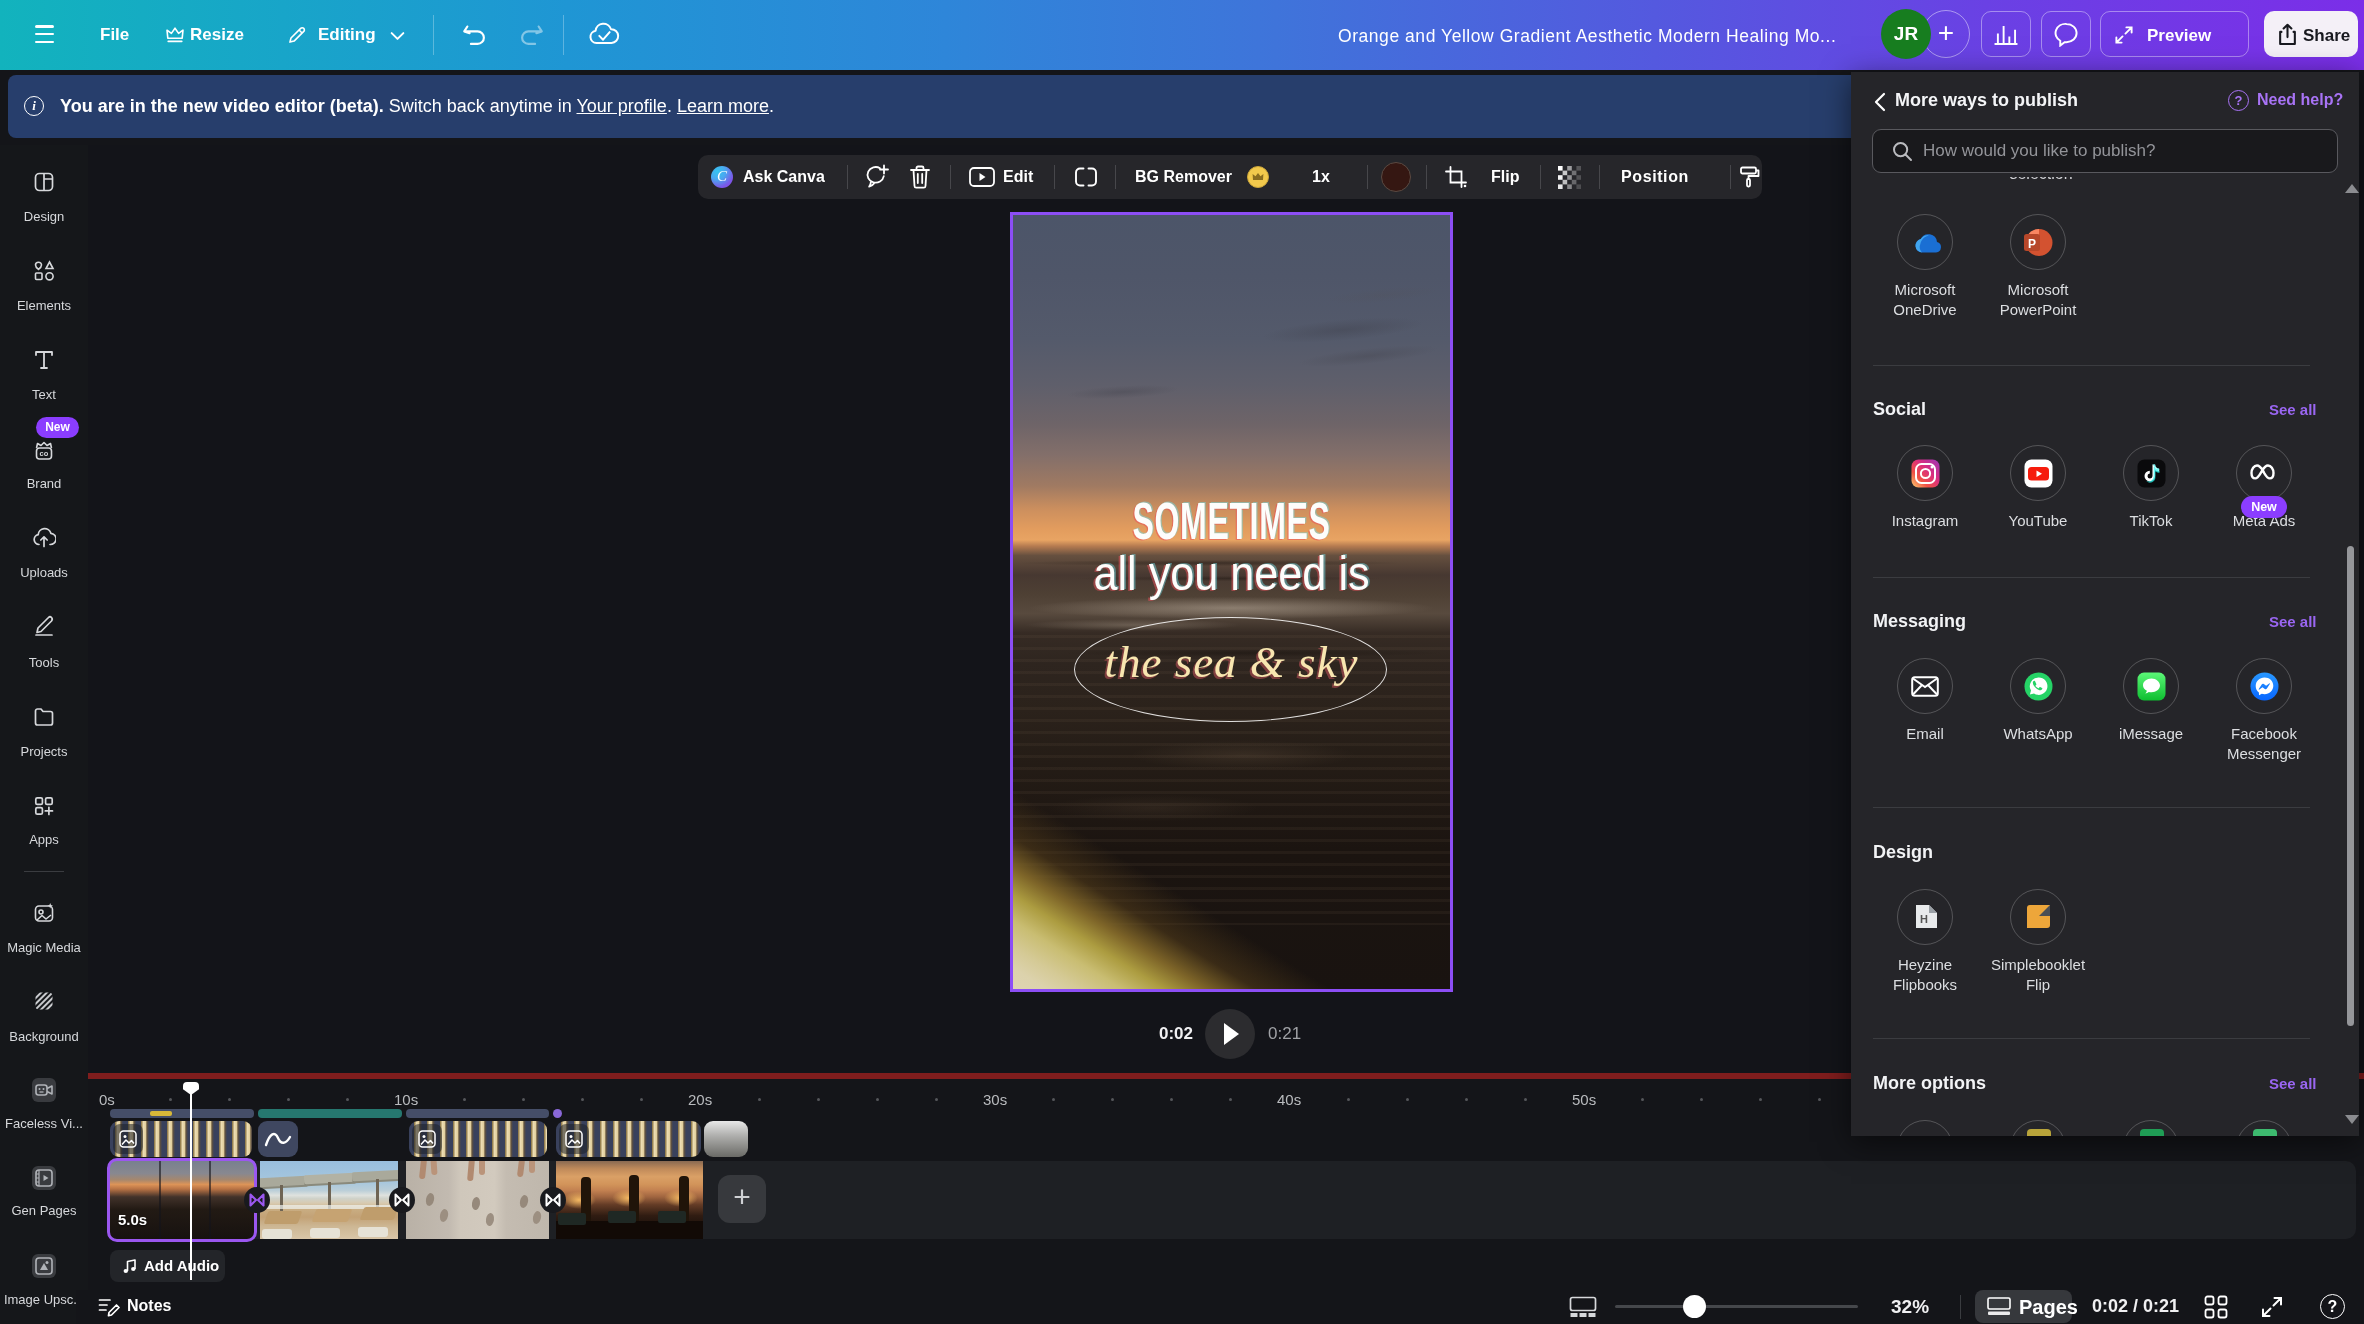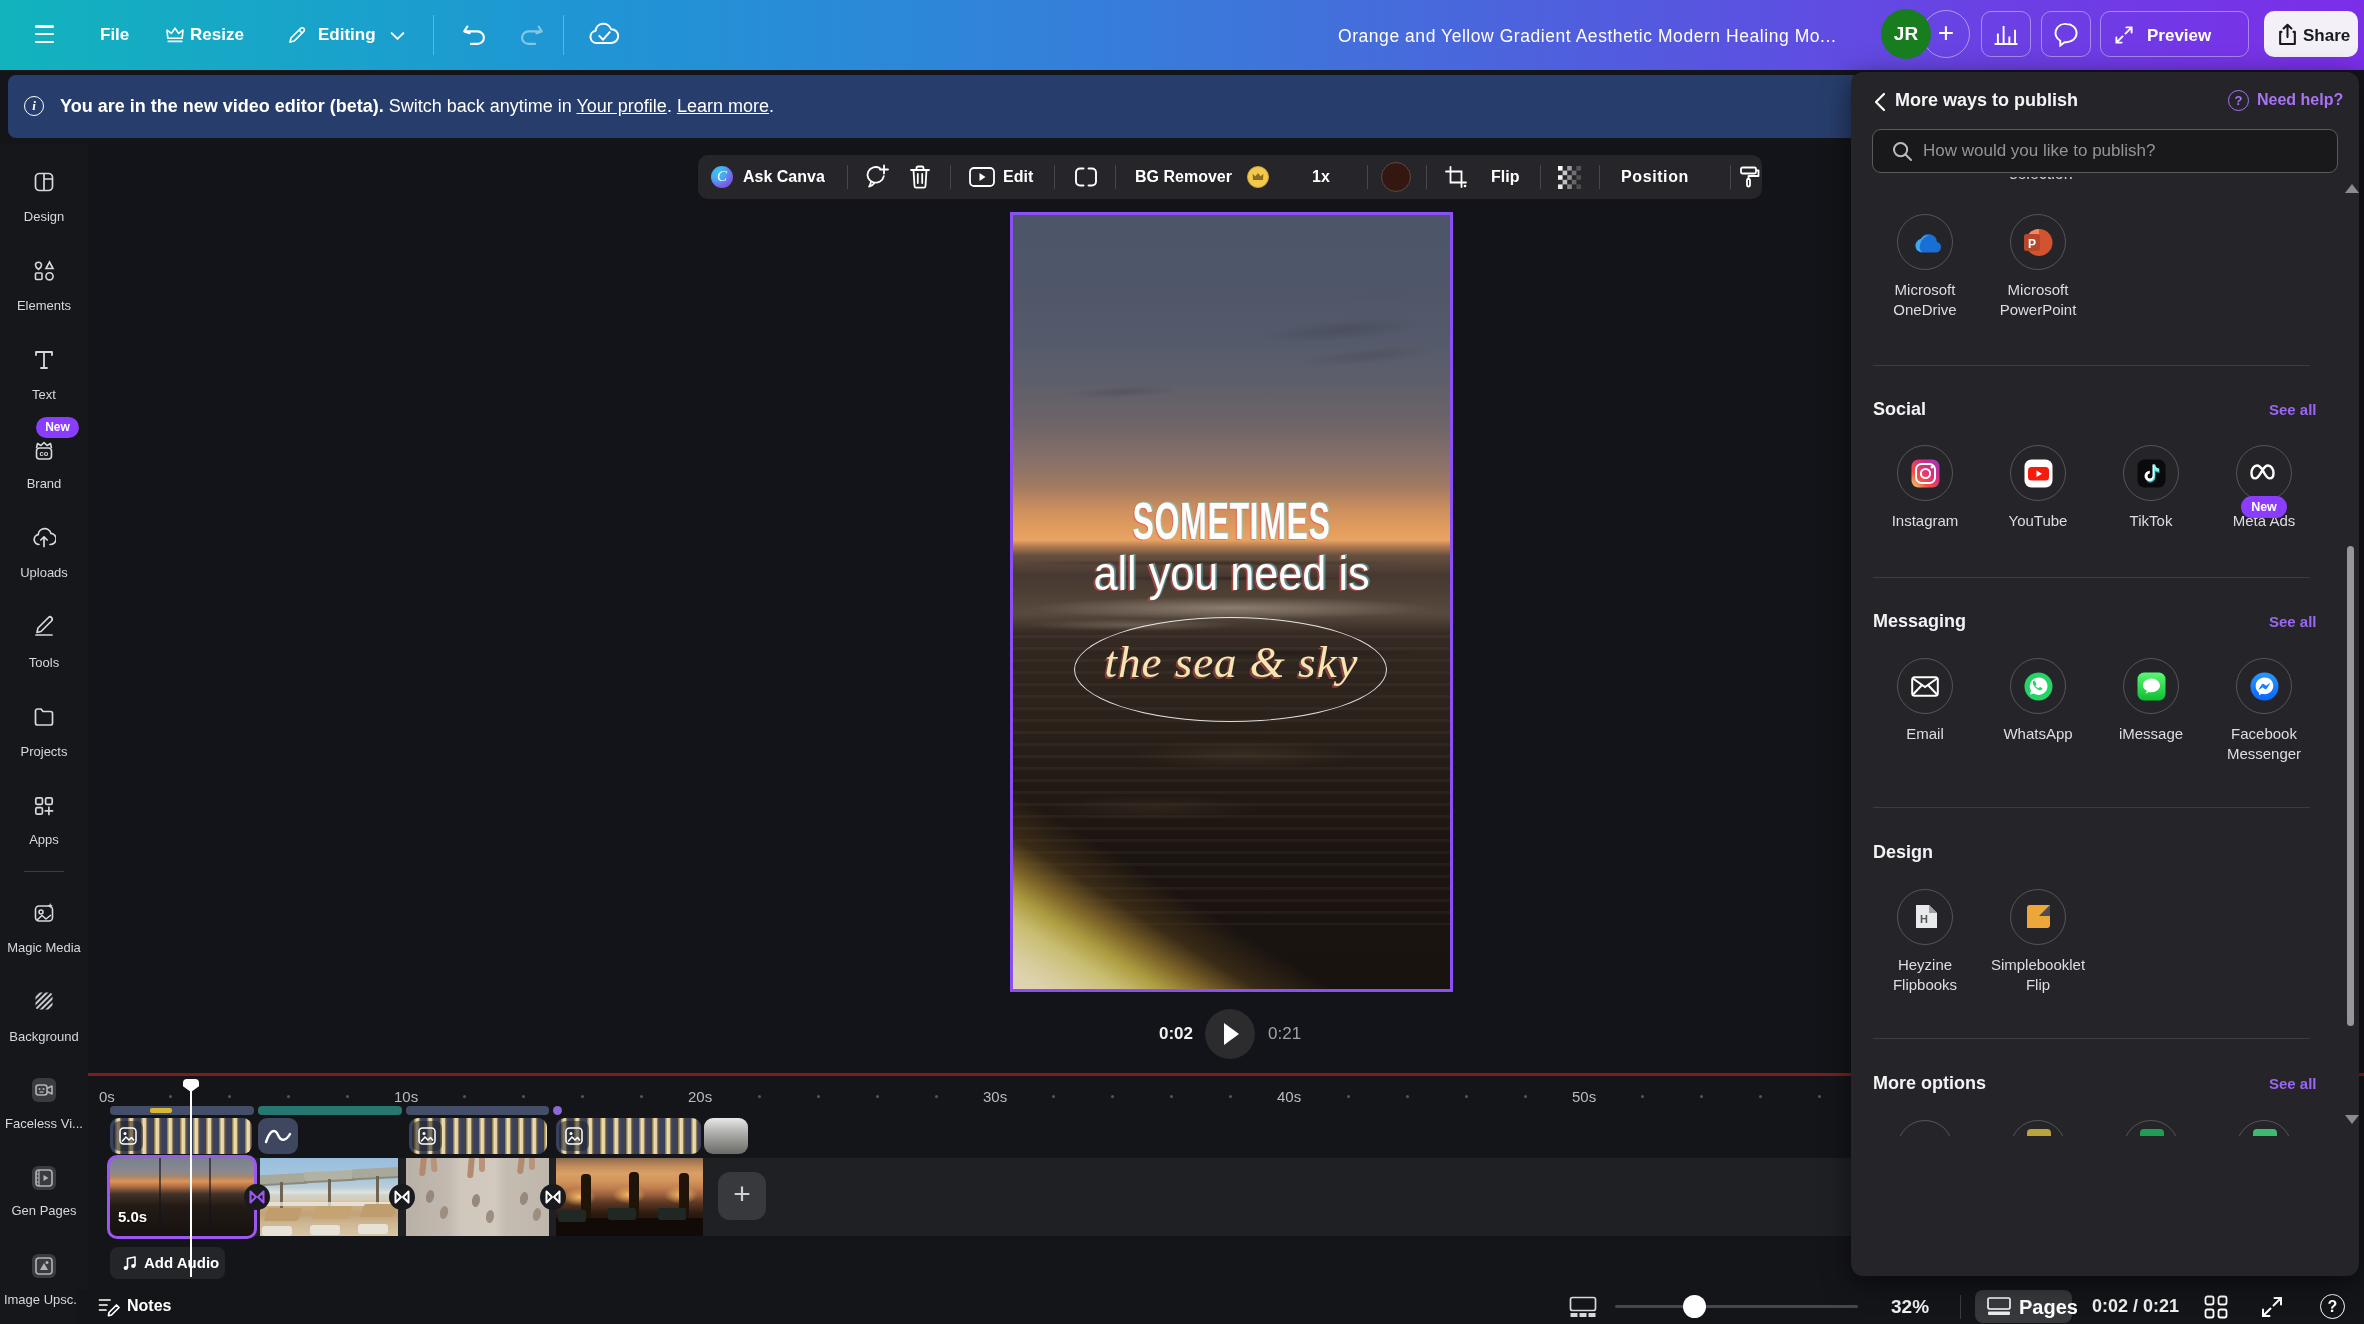--- a/index.html
+++ b/index.html
@@ -298,21 +298,21 @@
   <div class="abs" style="left:0;top:331px;width:437px;text-align:center;color:#fdfdfb;font-size:48px;transform:scaleX(0.90);text-shadow:-2px 1px 0 rgba(233,80,90,0.5), 2px -1px 0 rgba(110,220,230,0.45);">all you need is</div>
   <div class="abs" style="left:61px;top:402px;width:313px;height:105px;border:1.5px solid rgba(255,255,255,0.85);border-radius:50%;"></div>
   <div class="abs" style="left:0;top:421px;width:437px;text-align:center;color:#f8e6b0;font-size:45px;font-family:'Liberation Serif',serif;font-style:italic;letter-spacing:1px;text-shadow:-2px 2px 0 rgba(224,90,100,0.45);">the sea &amp; sky</div>
 </div>
 
 <div class="abs" style="left:1159px;top:1024px;color:#f0f0f2;font-size:17px;font-weight:bold;">0:02</div>
 <div class="abs" style="left:1205px;top:1009px;width:50px;height:50px;border-radius:50%;background:#2c2c2f;"></div>
 <div class="abs" style="left:1224px;top:1023px;width:0;height:0;border-left:15px solid #fff;border-top:11px solid transparent;border-bottom:11px solid transparent;"></div>
 <div class="abs" style="left:1268px;top:1024px;color:#9fa1a5;font-size:17px;">0:21</div>
 
-<div class="abs" id="timeline" style="left:88px;top:1073px;width:2276px;height:217px;background:#141519;border-top:3px solid #7f1d1d;overflow:hidden;">
+<div class="abs" id="timeline" style="left:88px;top:1073px;width:2276px;height:217px;background:#141519;border-top:6px solid #7f1d1d;overflow:hidden;">
 
   <div class="abs" style="left:11px;top:12px;color:#b9bbbe;font-size:15px;">0s</div>
   <div class="abs" style="left:306px;top:12px;color:#b9bbbe;font-size:15px;">10s</div>
   <div class="abs" style="left:600px;top:12px;color:#b9bbbe;font-size:15px;">20s</div>
   <div class="abs" style="left:895px;top:12px;color:#b9bbbe;font-size:15px;">30s</div>
   <div class="abs" style="left:1189px;top:12px;color:#b9bbbe;font-size:15px;">40s</div>
   <div class="abs" style="left:1484px;top:12px;color:#b9bbbe;font-size:15px;">50s</div>
 
   <div id="dots">
       <div class="abs" style="left:80.9px;top:19px;width:3px;height:3px;border-radius:50%;background:#55575b;"></div>
@@ -493,21 +493,21 @@
       <rect x="14.5" y="1.5" width="8" height="8" rx="2"></rect>
       <rect x="1.5" y="14.5" width="8" height="8" rx="2"></rect>
       <rect x="14.5" y="14.5" width="8" height="8" rx="2"></rect>
     </svg>
   <svg class="abs" style="left:2184px;top:5px;" width="24" height="24" viewBox="0 0 24 24" fill="none" stroke="#fff" stroke-width="2" stroke-linecap="round">
       <path d="M14.5 3 H21 V9.5 M20.5 3.5 L13.5 10.5 M9.5 21 H3 V14.5 M3.5 20.5 L10.5 13.5"></path>
     </svg>
   <div class="abs" style="left:2244px;top:4px;width:25px;height:25px;border-radius:50%;border:1.8px solid #fff;color:#fff;font-size:16px;font-weight:bold;text-align:center;line-height:24px;">?</div>
 </div>
 
-<div class="abs" id="panel" style="left:1851px;top:72px;width:508px;height:1204px;background:#252529;border-radius:12px;box-shadow:0 6px 28px rgba(0,0,0,0.55);overflow:hidden;">
+<div class="abs" id="panel" style="left:1851px;top:72px;width:508px;height:1064px;background:#252529;border-radius:0;box-shadow:0 6px 28px rgba(0,0,0,0.55);overflow:hidden;">
 
   <svg class="abs" style="left:22px;top:20px;" width="13" height="20" viewBox="0 0 13 20">
       <path d="M11 2 L3 10 L11 18" fill="none" stroke="#fff" stroke-width="2.2" stroke-linecap="round" stroke-linejoin="round"></path>
     </svg>
   <div class="abs" style="left:44px;top:18px;color:#f4f5f7;font-size:18px;font-weight:bold;">More ways to publish</div>
   <div class="abs" style="left:377px;top:18px;width:21px;height:21px;border-radius:50%;border:1.7px solid #a873f5;color:#a873f5;font-size:13px;font-weight:bold;text-align:center;line-height:20px;">?</div>
   <div class="abs" style="left:406px;top:19px;color:#a873f5;font-size:16px;font-weight:bold;">Need help?</div>
 
   <div class="abs" style="left:21px;top:57px;width:466px;height:44px;border-radius:9px;background:#19191c;border:1px solid #59595e;"></div>
   <svg class="abs" style="left:41px;top:69px;" width="21" height="21" viewBox="0 0 21 21">

